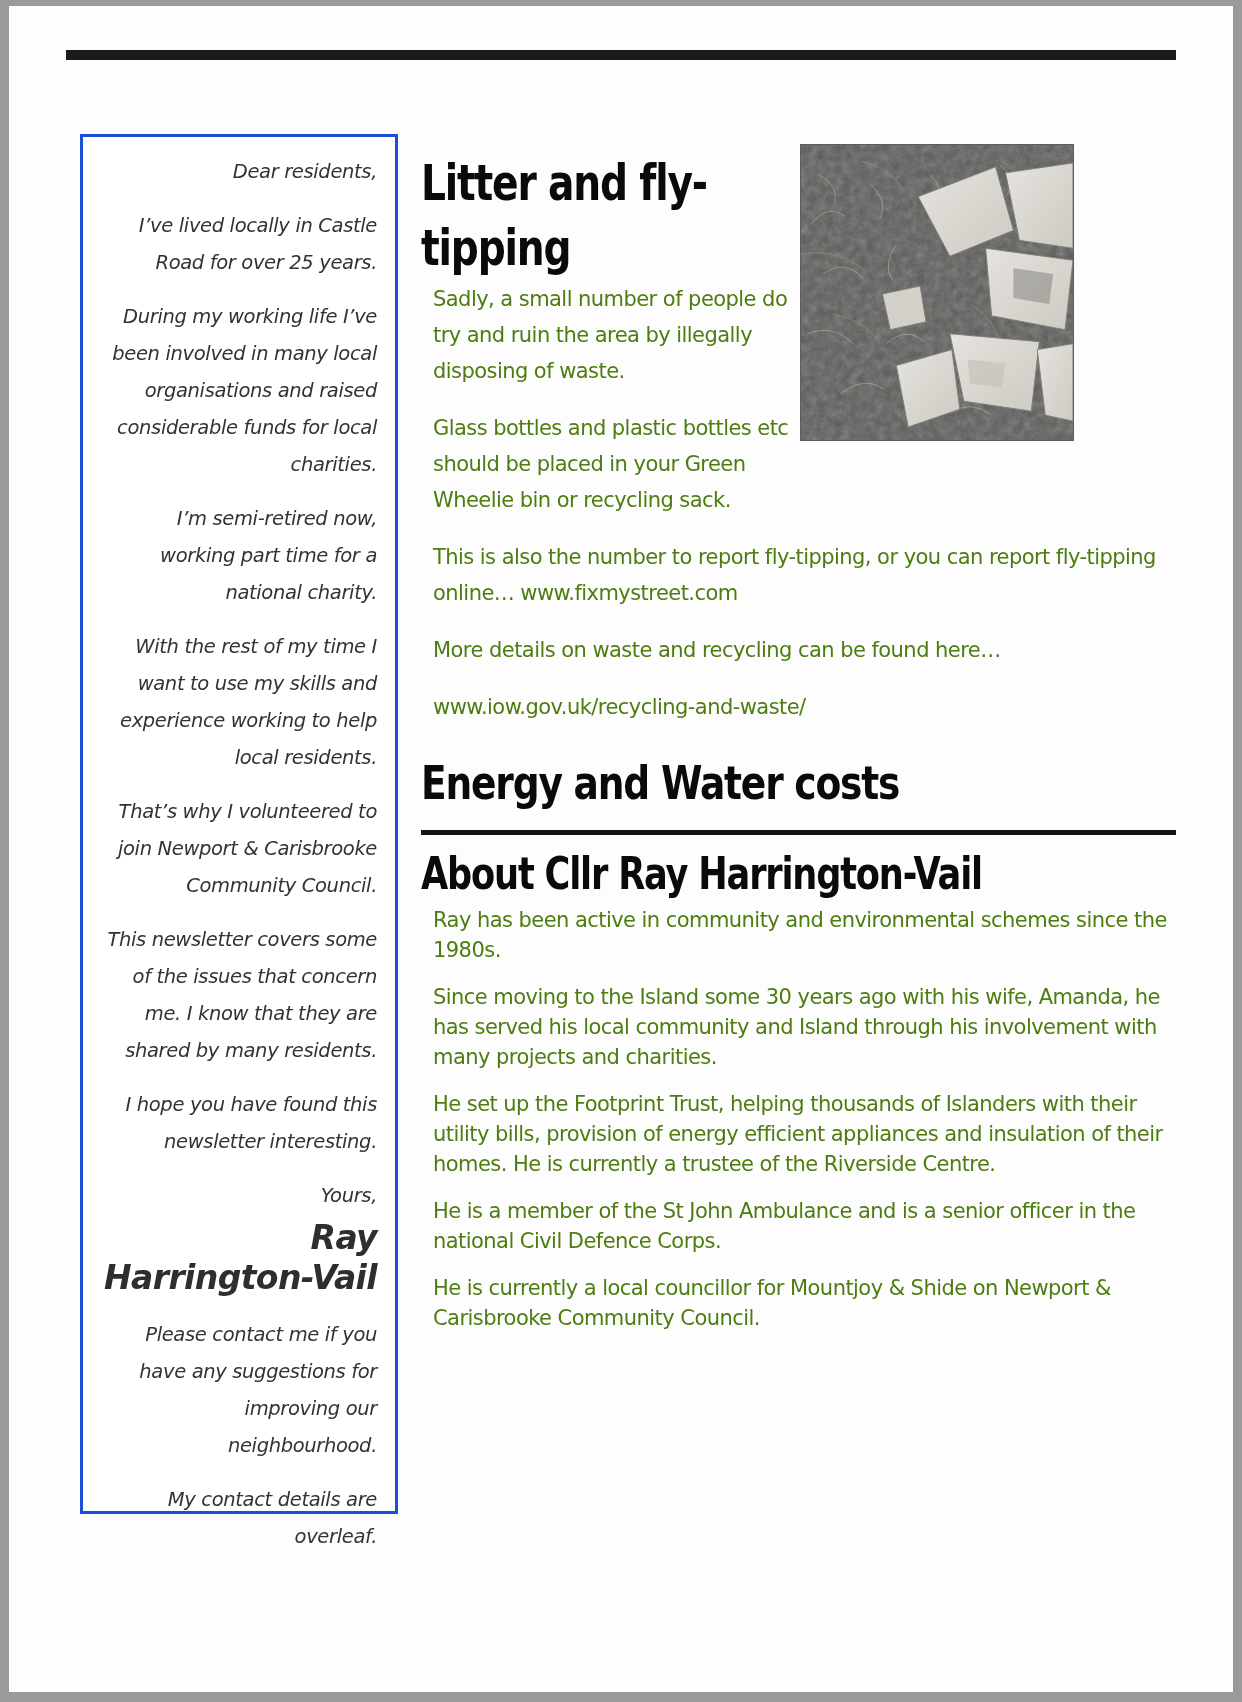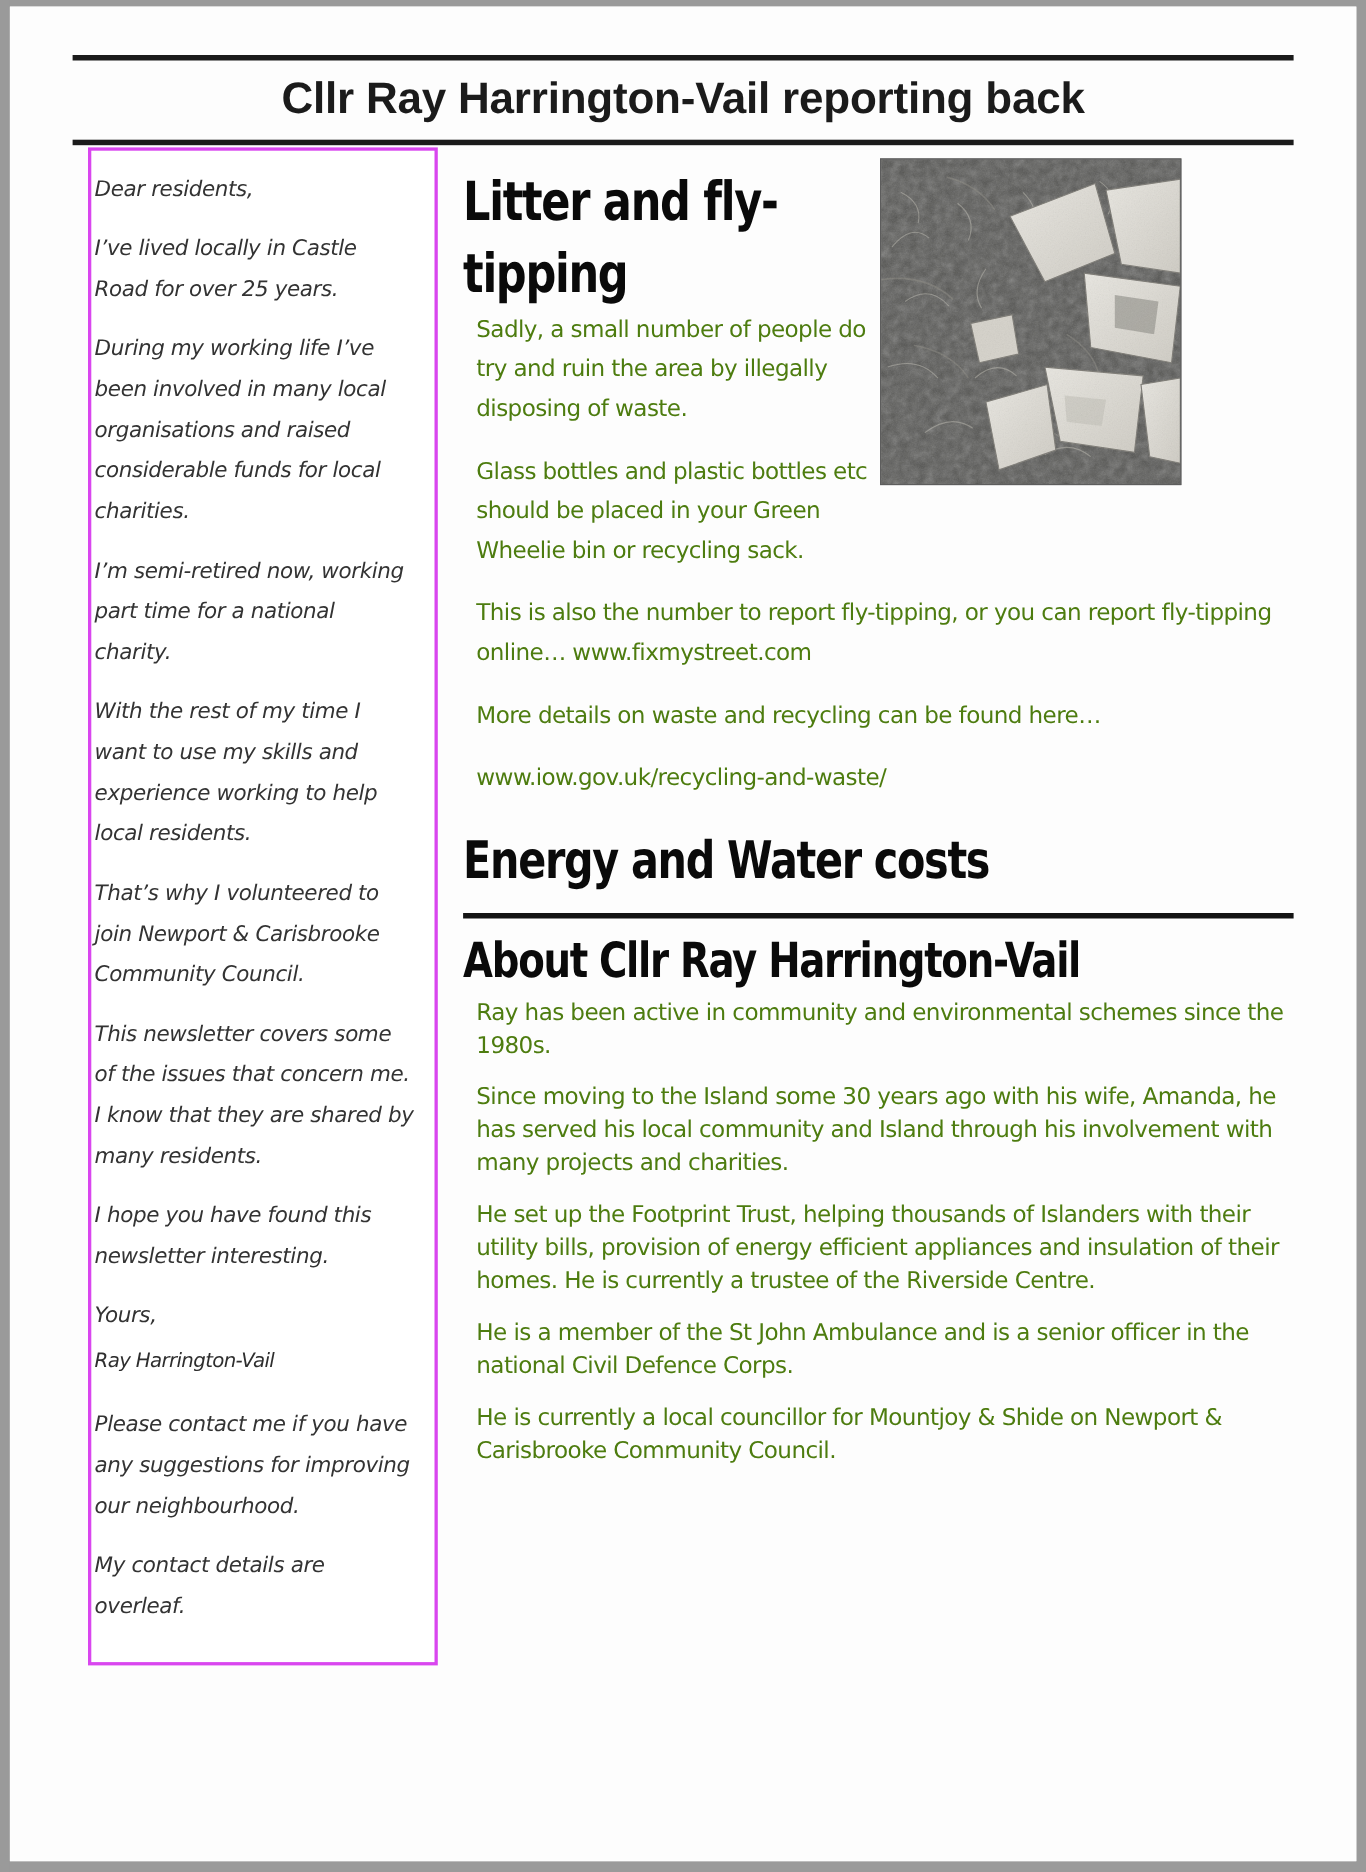--- a/index.html
+++ b/index.html
@@ -76,41 +76,43 @@
     top: 128px;
     width: 1110px;
   }
 
   .col-left {
     position: absolute;
     left: 14px;
     top: 0;
     width: 318px;
     height: 1380px;
-    border: 3px solid #d946ef;
+    border: 3px solid #1d4ed8;
     box-sizing: border-box;
-    padding: 16px 18px 10px 3px;
+    padding: 16px 18px 10px 18px;
     background: #ffffff;
+    text-align: right;
   }
 
   .letter p {
     margin: 0 0 17px 0;
     font-family: "DejaVu Sans", sans-serif;
     font-style: italic;
     font-size: 19.5px;
     line-height: 37px;
     color: #333333;
     letter-spacing: -0.35px;
   }
   .letter p.signature {
-    font-size: 18px;
+    font-size: 33px;
     line-height: 40px;
     margin-bottom: 18px;
     letter-spacing: -0.6px;
     color: #2e2e2e;
+    font-weight: bold;
   }
   .letter p.close {
     margin-bottom: 4px;
   }
 
   .col-right {
     position: absolute;
     left: 355px;
     top: 15px;
     width: 755px;
@@ -196,21 +198,20 @@
 
   <div class="scan-edge-top"></div>
   <div class="scan-edge-bottom"></div>
   <div class="scan-edge-left"></div>
   <div class="scan-edge-right"></div>
 
   <div class="sheet">
 
     <div class="masthead">
       <div class="rule-top"></div>
-      <div class="masthead-title">Cllr Ray Harrington-Vail reporting back</div>
       <div class="rule-bottom"></div>
     </div>
 
     <div class="columns">
 
       <div class="col-left">
         <div class="letter">
           <p>Dear residents,</p>
           <p>I’ve lived locally in Castle Road for over 25 years.</p>
           <p>During my working life I’ve been involved in many local organisations and raised considerable funds for local charities.</p>

